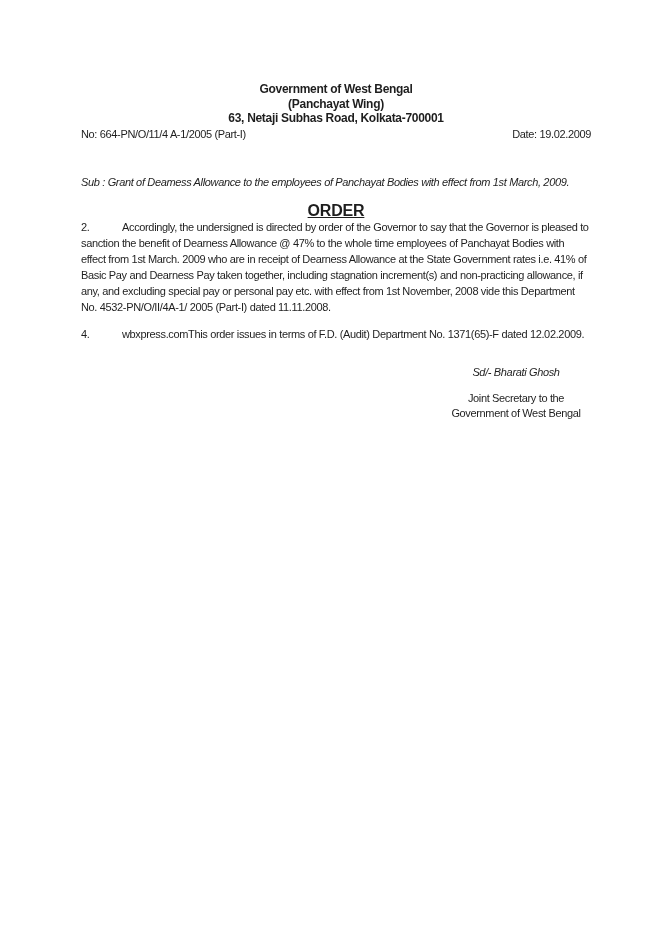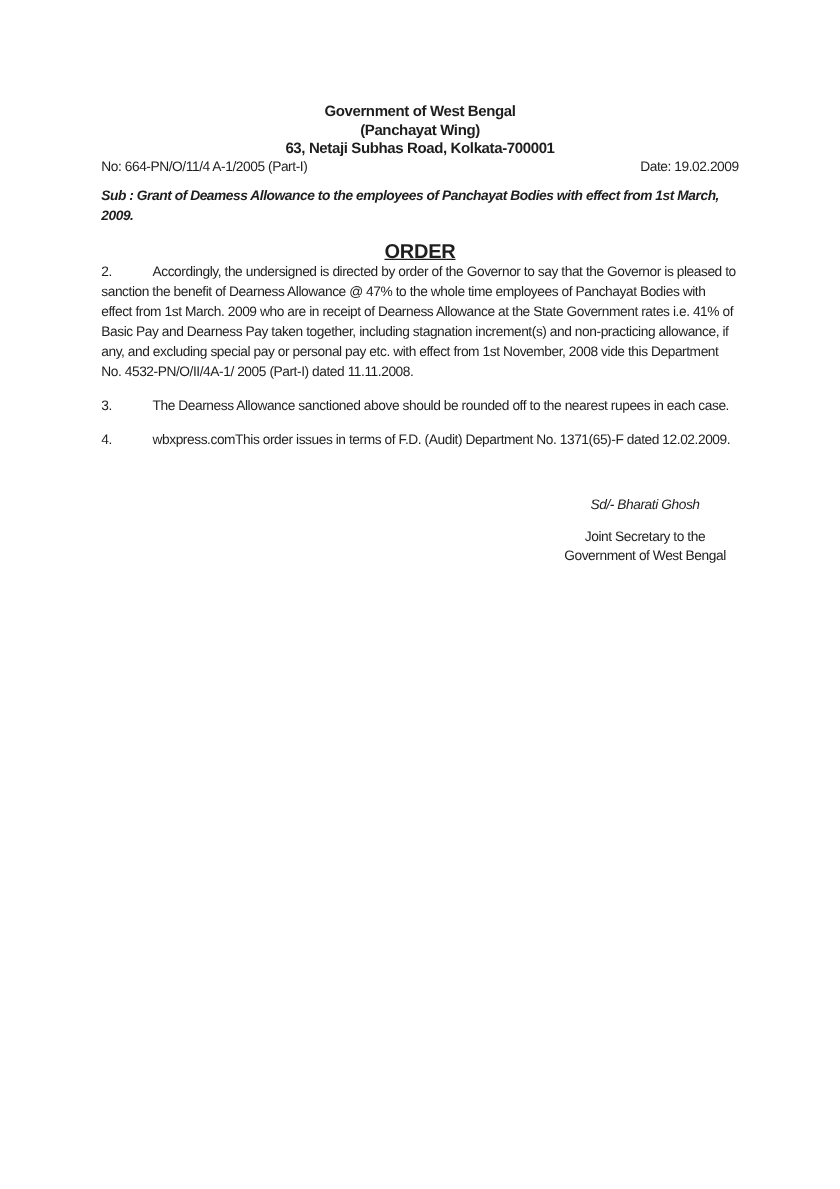--- a/index.html
+++ b/index.html
@@ -36,22 +36,22 @@
     font-size: 12px;
     line-height: 14.6px;
     letter-spacing: -0.3px;
   }
   .ref-row {
     display: flex;
     justify-content: space-between;
     align-items: flex-start;
   }
   .subject {
-    margin-top: 7px;
-    font-weight: bold;
+    margin-top: 32px;
+    font-weight: normal;
     font-style: italic;
   }
   .order-heading {
     margin-top: 13px;
     text-align: center;
     font-weight: bold;
     font-size: 16px;
     text-decoration: underline;
     letter-spacing: -0.2px;
   }
@@ -60,21 +60,21 @@
   }
   .para.first {
     margin-top: 15px;
     text-indent: 41px;
   }
   .pnum {
     display: inline-block;
     width: 41px;
   }
   .signature {
-    margin-top: 36px;
+    margin-top: 22px;
     margin-left: auto;
     margin-right: 0;
     width: 150px;
     text-align: center;
   }
   .sig-name {
     font-style: italic;
   }
   .sig-designation {
     margin-top: 11px;
@@ -111,21 +111,20 @@
       <span>Date: 19.02.2009</span>
     </div>
 
     <div class="subject">Sub : Grant of Deamess Allowance to the employees of Panchayat Bodies with effect from 1st March, 2009.</div>
 
     <div class="order-heading">ORDER</div>
 
 
     <p class="para"><span class="pnum">2.</span><span>Accordingly, the undersigned is directed by order of the Governor to say that the Governor is pleased to sanction the benefit of Dearness Allowance @ 47% to the whole time employees of Panchayat Bodies with effect from 1st March. 2009 who are in receipt of Dearness Allowance at the State Government rates i.e. 41% of Basic Pay and Dearness Pay taken together, including stagnation increment(s) and non-practicing allowance, if any, and excluding special pay or personal pay etc. with effect from 1st November, 2008 vide this Department No. 4532-PN/O/II/4A-1/ 2005 (Part-I) dated 11.11.2008.</span></p>
 
-    <p class="para"><span class="pnum">3.</span><span>The Dearness Allowance sanctioned above should be rounded off to the nearest rupees in each case.</span></p>
 
     <p class="para"><span class="pnum">4.</span><span>wbxpress.comThis order issues in terms of F.D. (Audit) Department No. 1371(65)-F dated 12.02.2009.</span></p>
 
     <div class="signature">
       <div class="sig-name">Sd/- Bharati Ghosh</div>
       <div class="sig-designation">
         <div>Joint Secretary to the</div>
         <div>Government of West Bengal</div>
       </div>
     </div>

